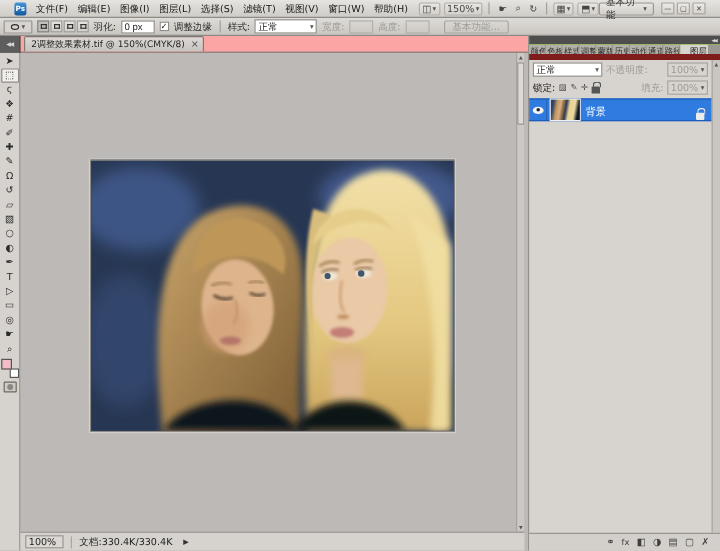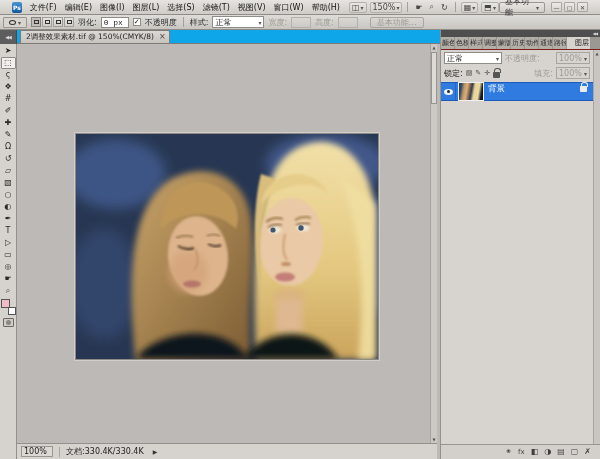--- a/index.html
+++ b/index.html
@@ -32,32 +32,32 @@
     display:flex; align-items:center; justify-content:center; gap:2px; }
   .ellipse-glyph { width:7px; height:5px; border:1px solid #2f2f2f; border-radius:50%; }
   .mode-group { display:flex; gap:1px; }
   .mode-btn { width:10px; height:10px; border:1px solid #a19e99; background:linear-gradient(#e6e4e0,#d2cfca);
     display:flex; align-items:center; justify-content:center; }
   .mode-btn.active { background:#c2bfba; border-color:#85827d; }
   .mode-inner { width:5px; height:4px; border:1px dashed #333; }
   .opt-label { color:#2e2e2e; white-space:nowrap; }
   .opt-label.grayed, .grayed { color:#9d9a94; }
   .feather-input { width:28px; height:11px; background:#fff; border:1px solid #8f8c88; font-size:8px; padding:0 2px;
-    font-family:Liberation Mono, monospace; color:#222; }
+    font-family:Liberation Sans, sans-serif; color:#222; }
   .checkbox { width:8px; height:8px; background:#fff; border:1px solid #8f8c88; font-size:7px; line-height:7px;
     color:#222; text-align:center; }
   .select { height:12px; background:#fff; border:1px solid #8f8c88; display:flex; align-items:center;
     justify-content:space-between; padding:0 2px; font-size:8px; color:#222; }
   .style-select { width:52px; }
   .dim-field { width:20px; height:11px; border:1px solid #b3b0ab; background:transparent; }
   .refine-btn { height:11px; padding:0 6px; border:1px solid #a8a5a0; border-radius:2px; color:#9d9a94;
     display:flex; align-items:center; white-space:nowrap; background:transparent; font-size:8px; margin-left:8px; }
 
   
-  .tab-bar { position:absolute; left:0; top:30px; width:440px; height:14px; background:#0ea5e9;
+  .tab-bar { position:absolute; left:0; top:30px; width:440px; height:14px; background:#fca5a5;
     border-bottom:1px solid #7e7b76; display:flex; align-items:flex-start; z-index:4; }
   .tools-grip { width:17px; height:14px; background:#5d5d5d; border-right:1px solid #4b4b4b; color:#d8d8d8;
     font-size:5px; line-height:14px; text-align:center; letter-spacing:-1px; }
   .doc-tab { margin-left:3px; height:13px; border:1px solid #7e7b76; border-bottom:none; border-radius:2px 2px 0 0;
     background:linear-gradient(#dcd9d4,#c7c4bf); display:flex; align-items:center; gap:5px; padding:0 5px;
     font-size:7.5px; color:#1f1f1f; white-space:nowrap; overflow:hidden; max-width:150px; }
   .tab-close { font-size:8px; color:#444; line-height:8px; }
 
   
   .tools-panel { position:absolute; left:0; top:44px; width:17px; height:415px; background:#d6d3ce;
@@ -85,39 +85,39 @@
     border-top:1px solid #94918c; display:flex; align-items:center; gap:6px; padding:0 4px; font-size:8px; color:#222; z-index:3; }
   .zoom-field { width:32px; height:11px; border:1px solid #9a9792; background:#dcd9d4; display:flex; align-items:center; padding:0 2px; }
   .sb-sep { width:1px; height:10px; background:#a9a6a1; }
   .sb-arrow { font-size:6px; color:#333; border:1px solid transparent; padding:0 2px; }
 
   
   .right-dock { position:absolute; left:440px; top:30px; width:160px; bottom:0; background:#d7d4cf;
     border-left:1px solid #94918c; z-index:4; }
   .dock-collapse { height:7px; background:#4e4e4e; display:flex; justify-content:flex-end; align-items:center;
     padding:0 3px; color:#d8d8d8; font-size:4px; letter-spacing:-1px; }
-  .panel-tabs { height:13px; display:flex; background:#84cc16; border-bottom:1px solid #7f1d1d; overflow:hidden; }
+  .panel-tabs { height:13px; display:flex; background:#84cc16; border-bottom:5px solid #7f1d1d; overflow:hidden;text-decoration:underline; }
   .ptab { flex:0 0 14px; overflow:hidden; white-space:nowrap; font-size:7px; line-height:13px; padding:0 1px;
     color:#2d2d2d; background:#b2afa9; border-right:1px solid #98958f; }
   .ptab.active { flex:0 0 24px; background:#d7d4cf; color:#0f0f0f;text-align:right; }
   .ptab-filler { flex:1; background:#9b9893; }
   .panel-body { position:absolute; left:0; top:20px; right:0; bottom:0; }
   .blend-row, .lock-row { display:flex; align-items:center; gap:3px; padding:2px 10px 1px 3px; font-size:8px; }
   .blend-select { width:58px; }
   .pct-select { width:34px; background:#d7d4cf; color:#9d9a94; border-color:#a8a5a0; margin-left:auto; }
   .plabel { white-space:nowrap; }
   .lock-icons { display:flex; gap:3px; align-items:center; }
   .lock-glyph { font-size:7px; color:#4d4d4d; }
   .mini-lock { width:7px; height:6px; background:#555; border-radius:1px; position:relative; margin-top:3px; }
   .mini-lock::before { content:""; position:absolute; top:-4px; left:1px; width:5px; height:4px;
     border:1px solid #555; border-bottom:none; border-radius:3px 3px 0 0; }
   .mini-lock.light { background:#ececec; }
   .mini-lock.light::before { border-color:#ececec; }
   .layer-row { margin-top:2px; height:19px; width:153px; background:#2f7be0; border-top:1px solid #1c5cb8;
-    border-bottom:1px solid #1c5cb8; display:flex; align-items:flex-start; }
+    border-bottom:1px solid #1c5cb8; display:flex; align-items:flex-end; }
   .eye-cell { width:15px; height:100%; display:flex; align-items:center; justify-content:center; border-right:1px solid #2766bf; }
   .eye { width:9px; height:6px; background:#f3f3f3; border-radius:50%; position:relative; }
   .eye::after { content:""; position:absolute; left:3px; top:1.5px; width:3px; height:3px; border-radius:50%; background:#1c2a3a; }
   .layer-thumb { width:24px; height:17px; margin:0 5px 0 3px; box-shadow:0 0 0 1px #f0f0f0;
     background:linear-gradient(100deg,#2b3b58 0%,#31456b 10%,#bd9760 22%,#d9ad85 33%,#8a6a40 43%,#2b3b58 51%,#e8d395 62%,#ecd9a0 78%,#141a22 90%,#10151c 100%); }
   .layer-name { flex:1; color:#fff; font-size:8.5px; }
   .layer-lock { margin-right:7px; }
   .panel-scroll { position:absolute; right:0; top:0; bottom:15px; width:7px; background:#c9c6c1; border-left:1px solid #a8a5a0; }
   .panel-bottom { position:absolute; left:0; right:0; bottom:0; height:15px; background:#d3d0cb;
     border-top:1px solid #98958f; display:flex; align-items:center; justify-content:flex-end; gap:6px; padding:0 9px; }
@@ -193,21 +193,21 @@
     <span class="mode-btn">
         <span class="mode-inner"></span>
       </span>
     <span class="mode-btn">
         <span class="mode-inner"></span>
       </span>
   </span>
   <span class="opt-label">羽化:</span>
   <input class="feather-input" value="0 px" style="">
   <span class="checkbox">✓</span>
-  <span class="opt-label">不透明度</span>
+  <span class="opt-label">调整边缘</span>
   <span class="vsep"></span>
   <span class="opt-label">样式:</span>
   <span class="select style-select">
     <span>正常</span>
     <span class="dd">▾</span>
   </span>
   <span class="opt-label grayed">宽度:</span>
   <span class="dim-field"></span>
   <span class="opt-label grayed">高度:</span>
   <span class="dim-field"></span>

